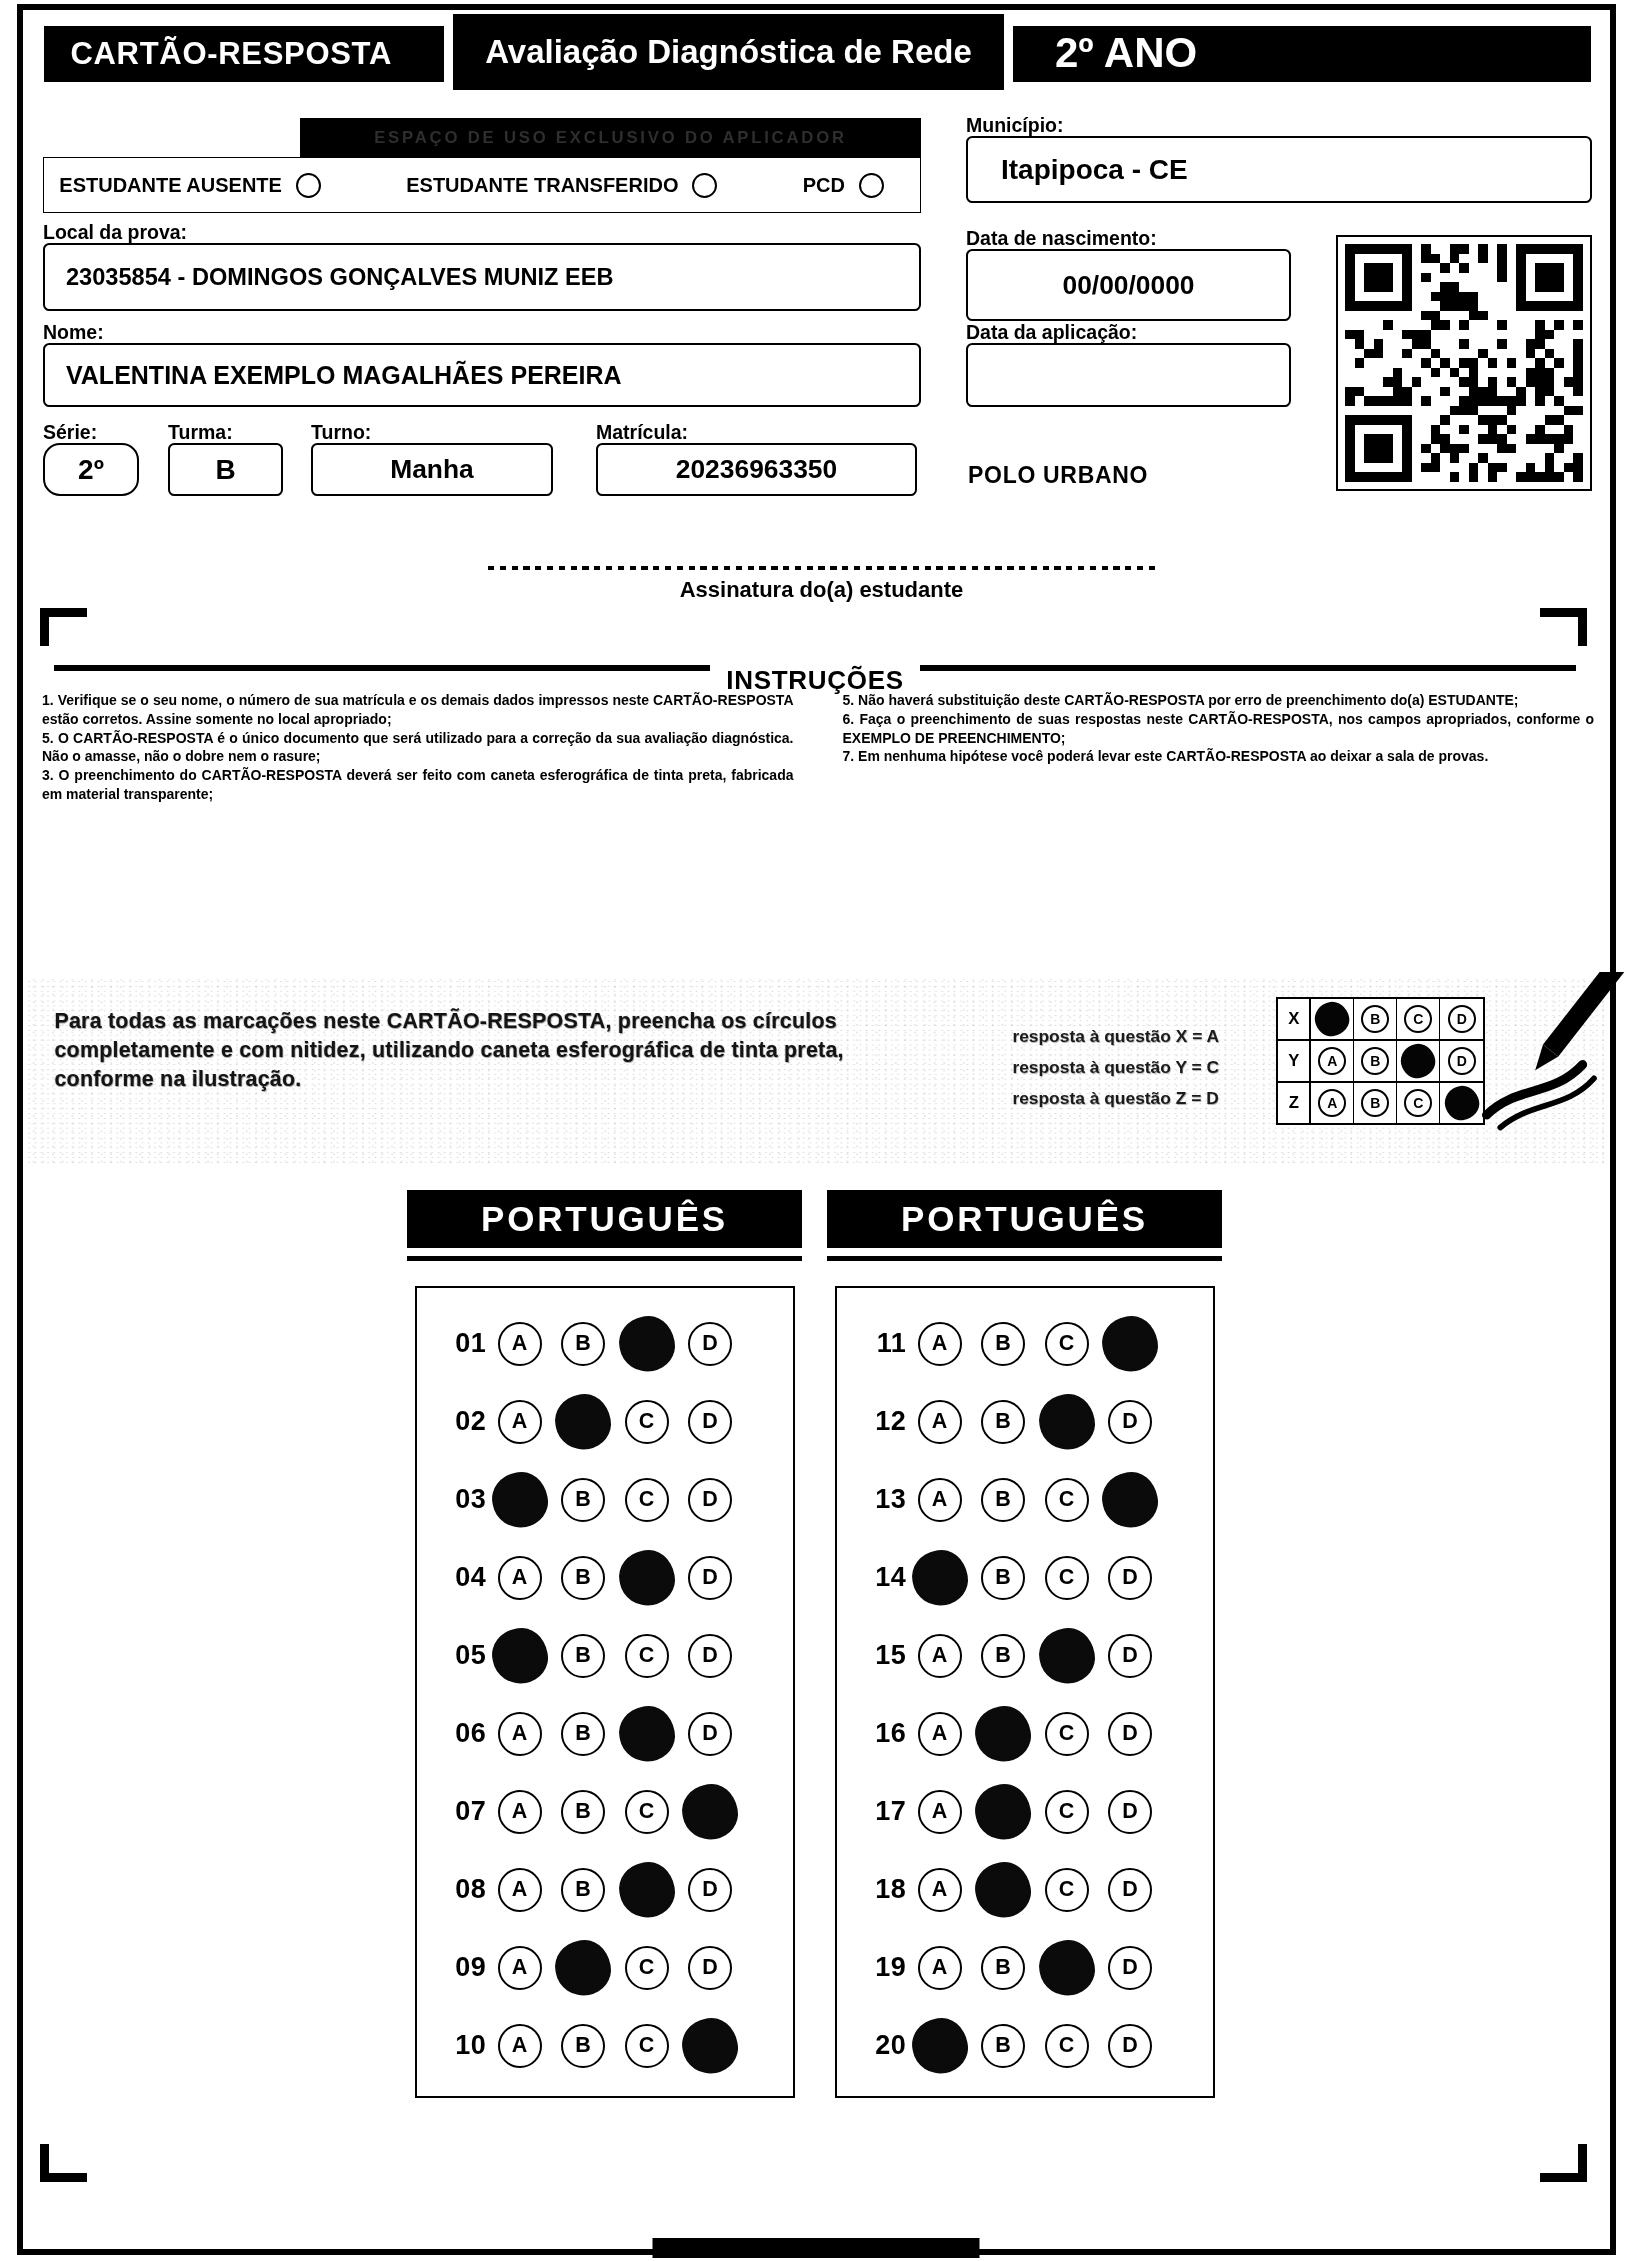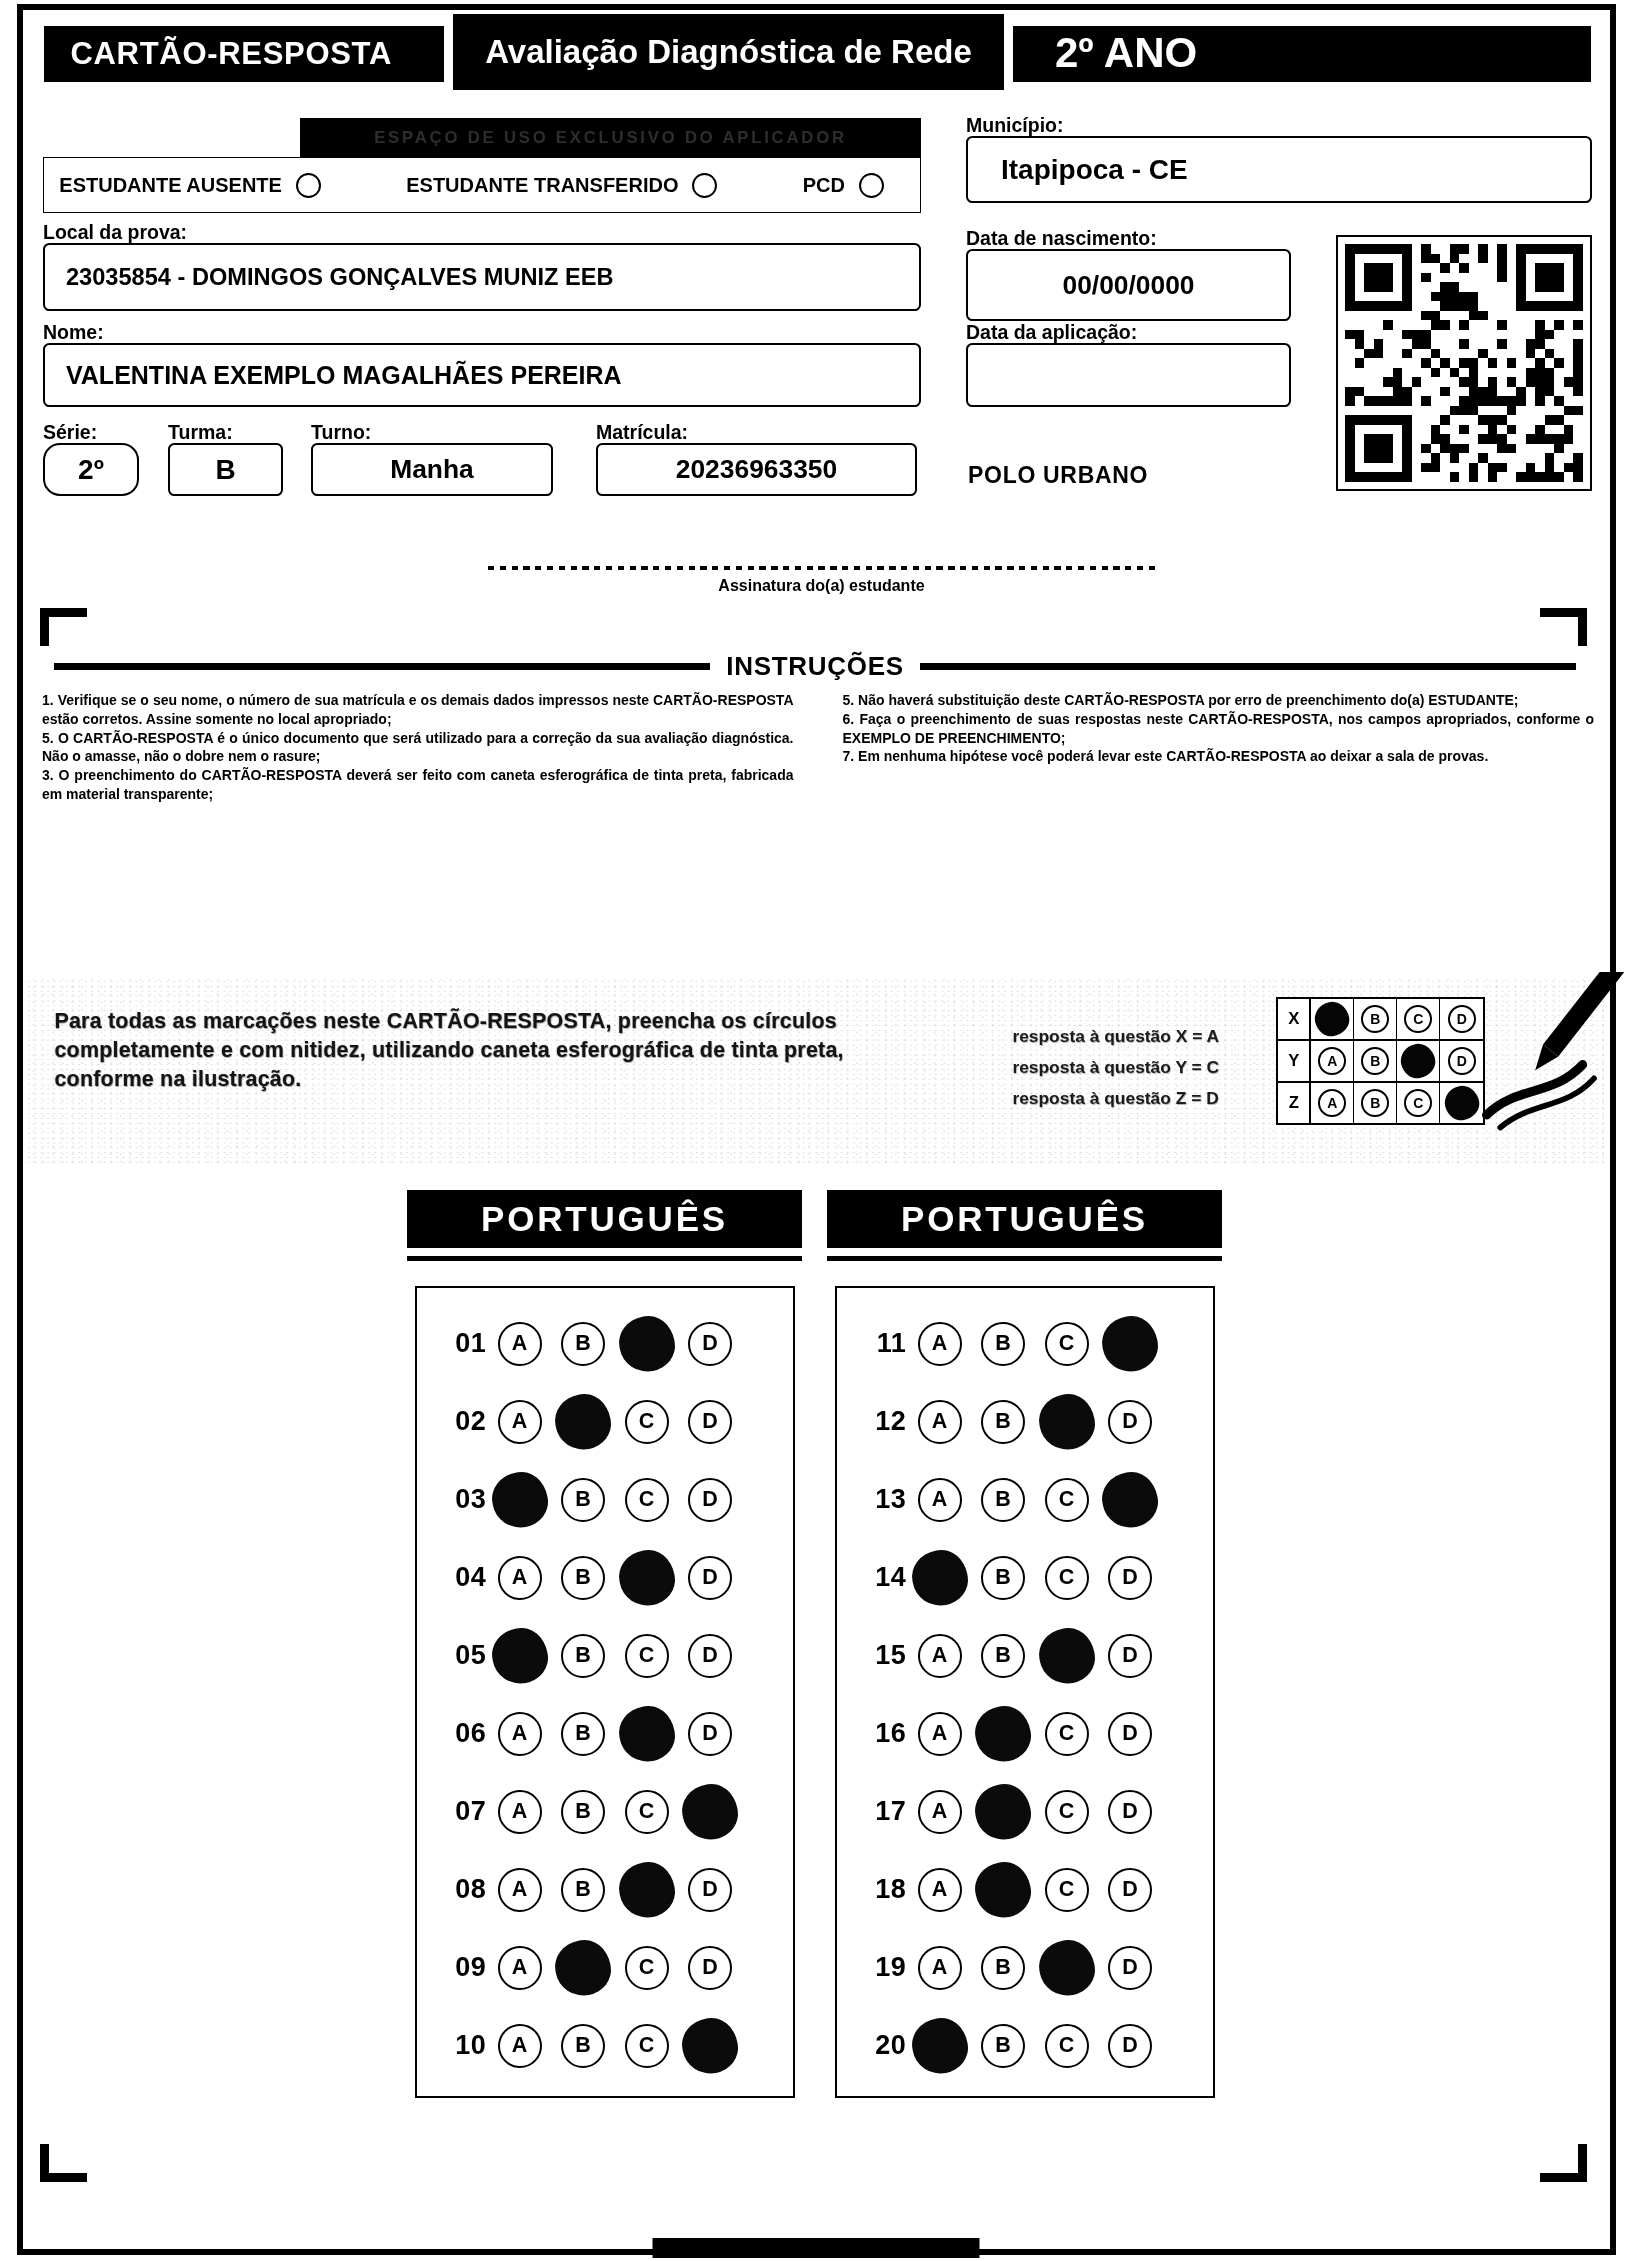--- a/index.html
+++ b/index.html
@@ -36,32 +36,32 @@
   .polo { position: absolute; left: 968px; top: 462px; font-weight: bold; font-size: 23px; letter-spacing: 0.7px; }
 
   .qr-wrap { position: absolute; left: 1336px; top: 235px; width: 256px; height: 256px;
     border: 2.1px solid #000; background: #fff; padding: 7px; }
   .qr-wrap svg { width: 100%; height: 100%; fill: #000; background: #fff; }
 
   
   .sig-line { position: absolute; left: 488px; top: 566px; width: 667px; height: 3.5px;
     background: repeating-linear-gradient(90deg, #000 0 6.3px, transparent 6.3px 11.8px); }
   .sig-label { position: absolute; left: 488px; top: 577px; width: 667px; text-align: center;
-    font-weight: bold; font-size: 16px; }
+    font-weight: bold; font-size: 22px; }
 
   
   .cm { position: absolute; width: 47px; height: 38px; }
   .cm.tl { left: 40px;   top: 608px;  border-top: 9.7px solid #000;    border-left: 9.7px solid #000; }
   .cm.tr { left: 1540px; top: 608px;  border-top: 9.7px solid #000;    border-right: 9.7px solid #000; }
   .cm.bl { left: 40px;   top: 2144px; border-bottom: 9.7px solid #000; border-left: 9.7px solid #000; }
   .cm.br { left: 1540px; top: 2144px; border-bottom: 9.7px solid #000; border-right: 9.7px solid #000; }
 
   
-  .instr-head { position: absolute; left: 54px; top: 651px; width: 1522px;
-    display: flex; align-items: center; gap: 16.7px; }
+  .instr-head { position: absolute; left: 54px; top: 665px; width: 1522px;
+    display: flex; align-items: flex-start; gap: 16.7px; }
   .instr-rule { flex: 1; height: 6.3px; background: #000; }
   .instr-title { font-weight: bold; font-size: 26px; letter-spacing: 0.7px; }
   .instr-cols { position: absolute; left: 42px; top: 691px; width: 1552px; display: flex; gap: 49px; }
   .instr-col { flex: 1; }
   .instr { font-weight: bold; font-size: 14px; line-height: 1.34; text-align: justify; }
 
   
   .example-strip { position: absolute; left: 26.4px; top: 979px; width: 1578px; height: 186px;
     background-image:
       radial-gradient(rgba(0,0,0,.16) 0.7px, transparent 1px),

